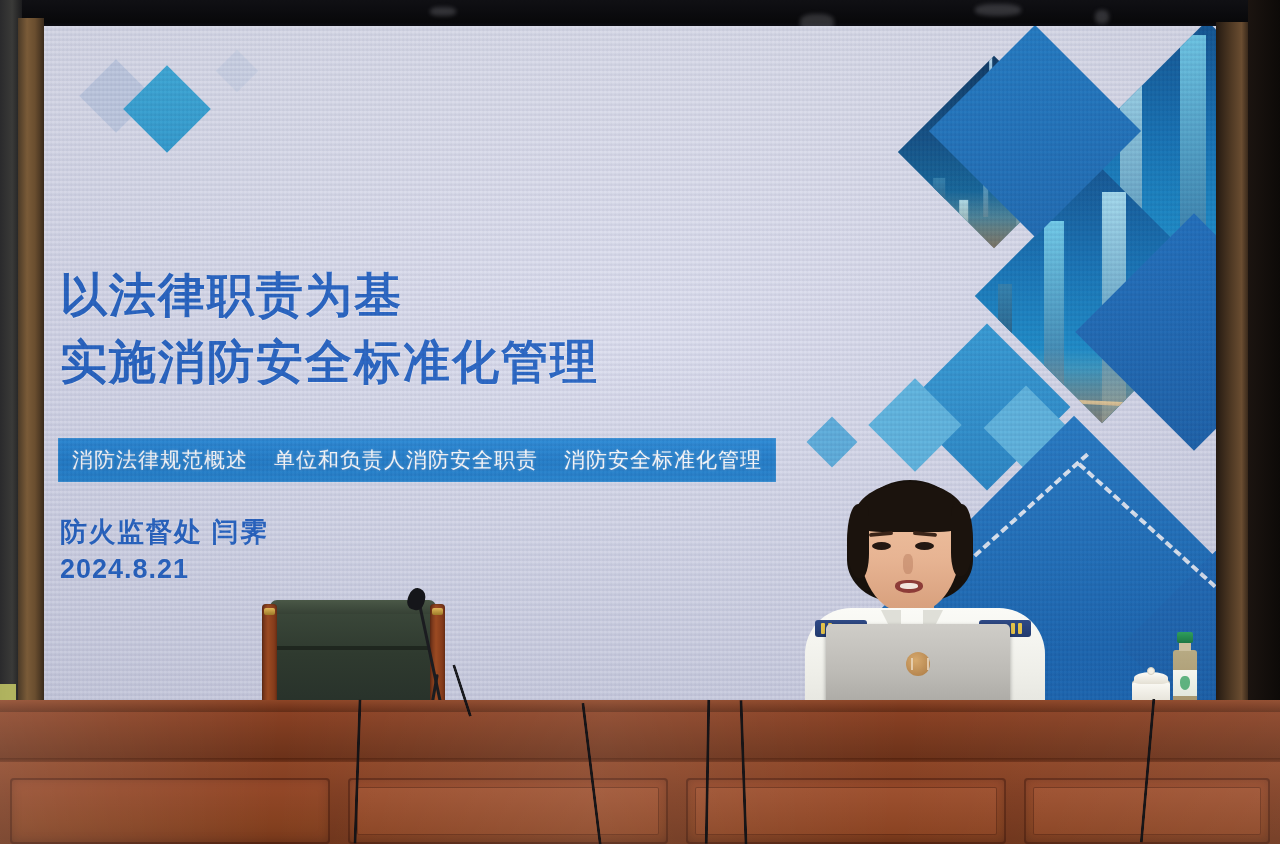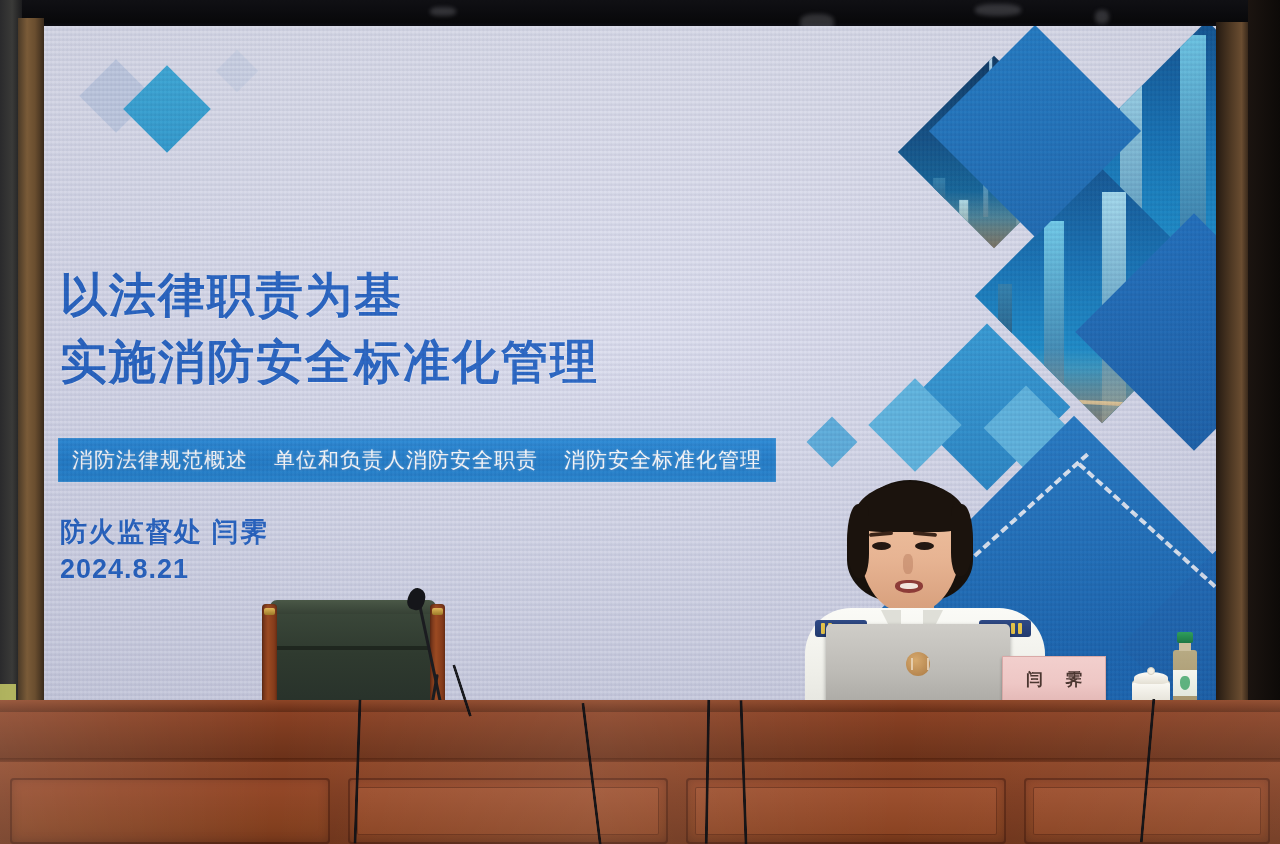--- a/index.html
+++ b/index.html
@@ -492,23 +492,20 @@
       <div class="ep-stripe" style="left:32px;"></div>
       <div class="ep-stripe" style="left:39px;"></div>
     </div>
   </div>
 
   <div id="laptop">
     <div class="lid"></div>
     <div class="hp-logo"></div>
   </div>
 
-  <div id="nameplate">
-    <span>闫 霁</span>
-  </div>
 
   <div id="teacup">
     <div class="cup-body"></div>
     <div class="cup-band"></div>
     <div class="cup-lid"></div>
     <div class="cup-knob"></div>
   </div>
 
   <div id="bottle">
     <div class="b-body"></div>

